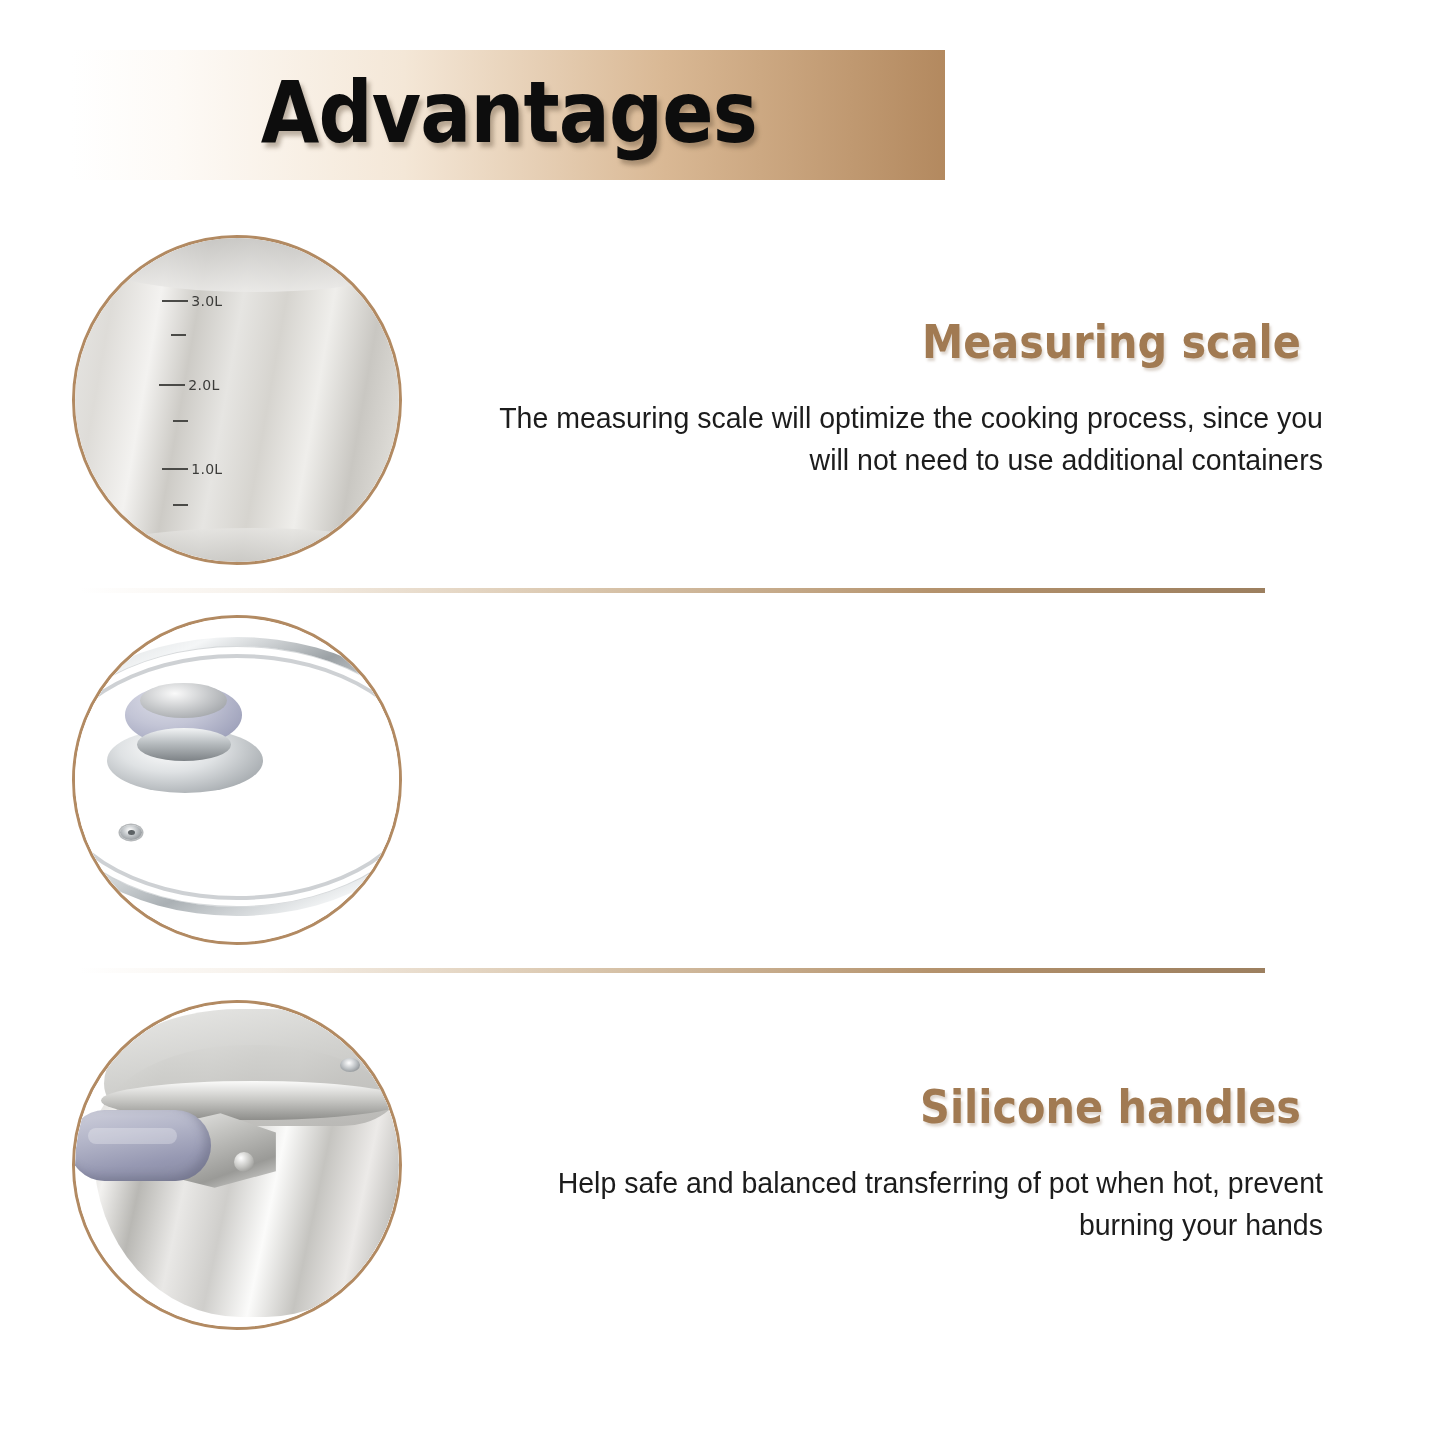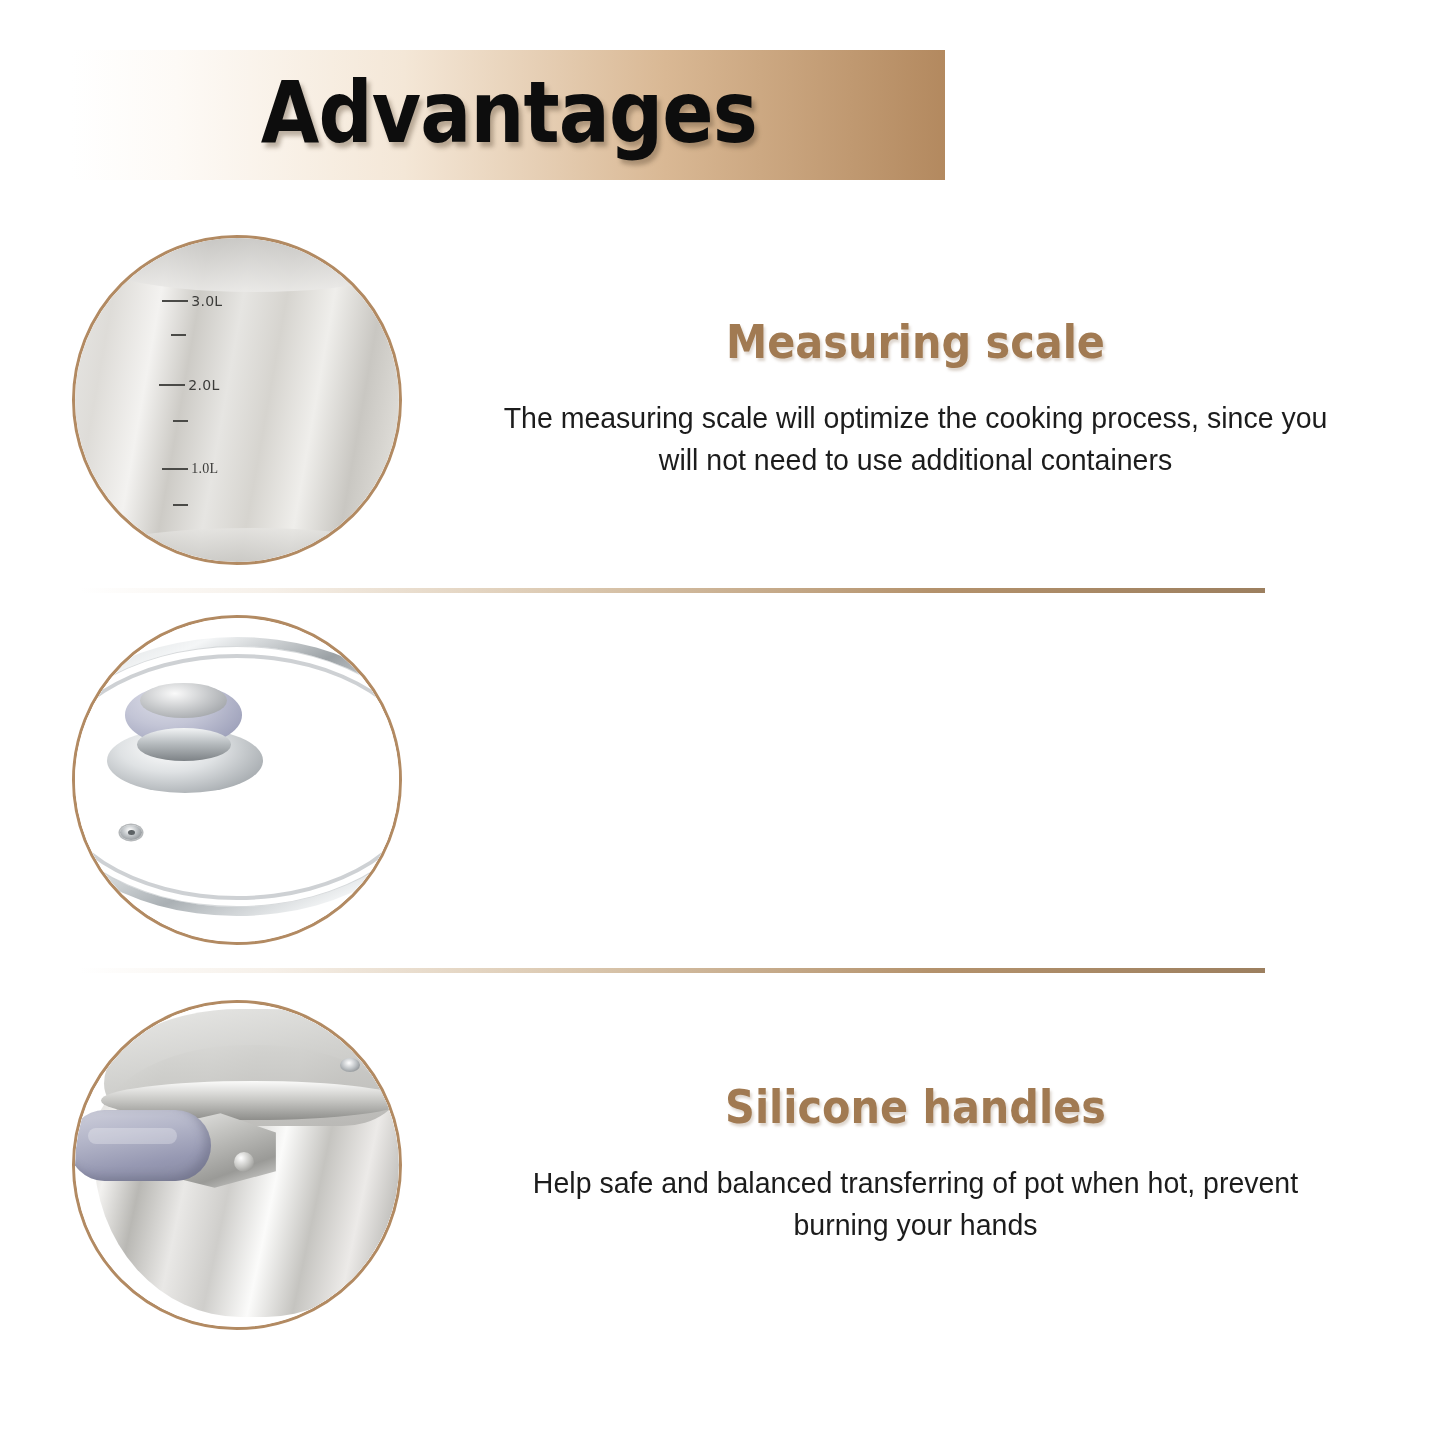--- a/index.html
+++ b/index.html
@@ -142,21 +142,21 @@
     height: 2px;
     background: #4a4a47;
     margin-right: 3px;
   }
   .mark.major .bar { width: 26px; }
   .mark.minor .bar { width: 15px; }
   .m1 { top: 4%;  left: 2%; }
   .m2 { top: 21%; left: 8%; }
   .m3 { top: 39%; left: 0%; justify-content: center; }
   .m4 { top: 57%; left: 9%; }
-  .m5 { top: 74%; left: 2%; font-family: Liberation Serif, serif; }
+  .m5 { top: 74%; left: 2%; }
   .m6 { top: 92%; left: 9%; }
 
   
   .glass-lid { position: absolute; inset: 0; background:#ffffff; }
   .lid-glass {
     position: absolute;
     left: -14%;
     top: 6%;
     width: 128%;
     height: 86%;
@@ -305,22 +305,22 @@
     left:14%; top:26%;
     width:62%; height:22%;
     border-radius:30px;
     background: rgba(255,255,255,.28);
   }
 
   
   .text-block {
     flex: 1 1 auto;
     padding-left: 60px;
-    padding-right: 76px;
-    text-align: center;
+    padding-right: 100px;
+    text-align: right;
   }
   .feature-title {
     font-family: "DejaVu Sans", sans-serif;
     font-weight: 700;
     font-size: 46px;
     line-height: 1.05;
     color: #a17a52;
     transform: scaleX(0.9);
     text-shadow: 2px 3px 3px rgba(150,125,100,0.32);
     margin-bottom: 30px;

